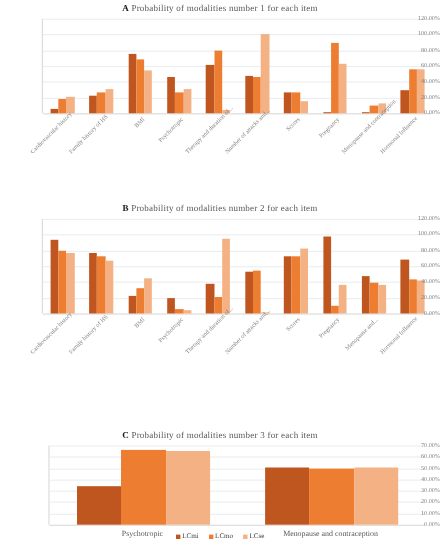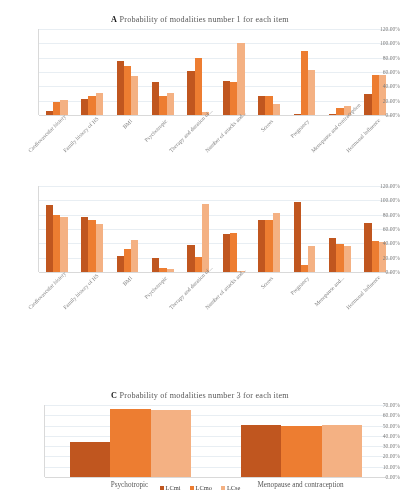--- a/index.html
+++ b/index.html
@@ -140,21 +140,21 @@
     color: #404040;
     line-height: 7px;
     font-family: "Liberation Serif", serif;
   }
 </style>
 </head>
 <body>
 
 <div class="figure">
 
-  <div class="panel" id="panelA" style="top:12px;height:180px;">
+  <div class="panel" id="panelA" style="top:0px;height:180px;">
     <div class="panel-title" style="margin-top:2px;">
       <span class="tag">A</span>
       <span>Probability  of modalities  number  1 for each item</span>
     </div>
     <div class="plot-wrap" id="wrapA" style="height:160px;">
         <div class="plot-area" style="left: 38px; top: 4px; width: 354px; height: 86px;">
           <div class="gridline axis0" style="top: 86px;"></div>
           <div class="gridline" style="top: 71.6667px;"></div>
           <div class="gridline" style="top: 57.3333px;"></div>
           <div class="gridline" style="top: 43px;"></div>
@@ -226,20 +226,24 @@
         <div class="xlabel-rot" style="left: 155.3px; top: 93px; width: 44px;">Therapy and duration of...</div>
         <div class="xlabel-rot" style="left: 190.7px; top: 93px; width: 44px;">Number of attacks and...</div>
         <div class="xlabel-rot" style="left: 226.1px; top: 93px; width: 44px;">Scores</div>
         <div class="xlabel-rot" style="left: 261.5px; top: 93px; width: 44px;">Pregnancy</div>
         <div class="xlabel-rot" style="left: 296.9px; top: 93px; width: 44px;">Menopause and contraception</div>
         <div class="xlabel-rot" style="left: 332.3px; top: 93px; width: 44px;">Hormonal Influence</div>
       </div>
   </div>
 
   <div class="panel" id="panelB" style="top:182px;height:180px;">
+    <div class="panel-title" style="margin-top:2px;">
+      <span class="tag">B</span>
+      <span>Probability  of modalities  number  2 for each item</span>
+    </div>
     <div class="plot-wrap" id="wrapB" style="height:160px;">
         <div class="plot-area" style="left: 38px; top: 4px; width: 354px; height: 86px;">
           <div class="gridline axis0" style="top: 86px;"></div>
           <div class="gridline" style="top: 71.6667px;"></div>
           <div class="gridline" style="top: 57.3333px;"></div>
           <div class="gridline" style="top: 43px;"></div>
           <div class="gridline" style="top: 28.6667px;"></div>
           <div class="gridline" style="top: 14.3333px;"></div>
           <div class="gridline" style="top: 0px;"></div>
           <div class="group" style="left: 6.726px; width: 21.948px; height: 86px;">

